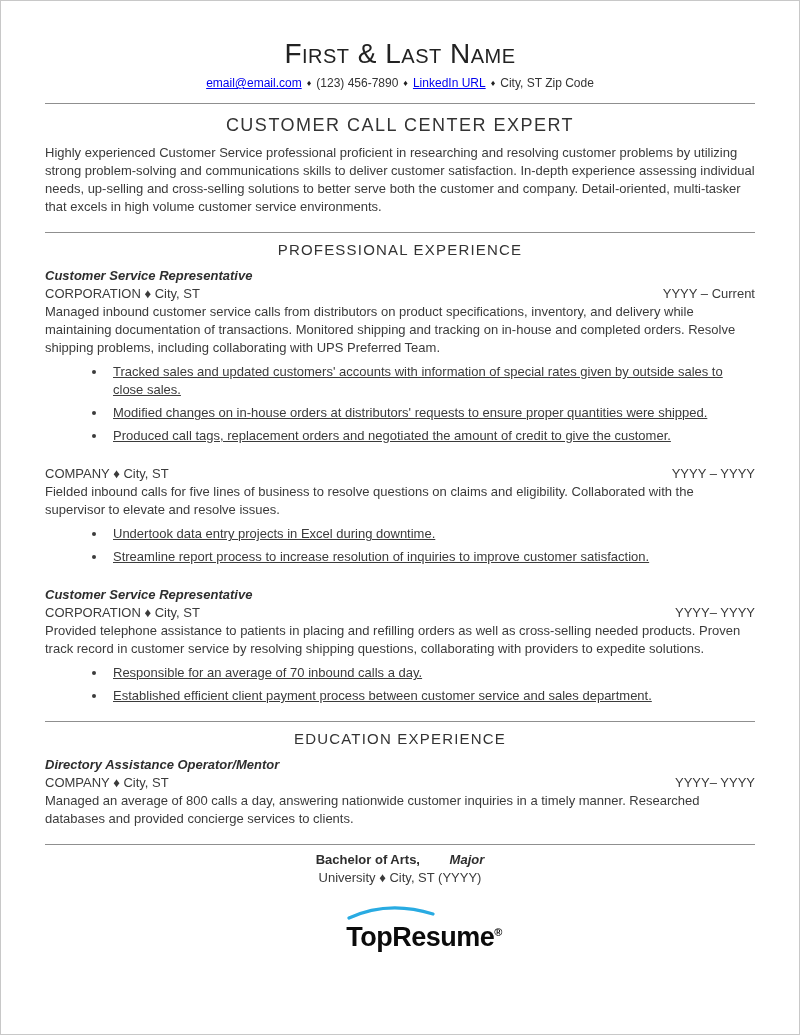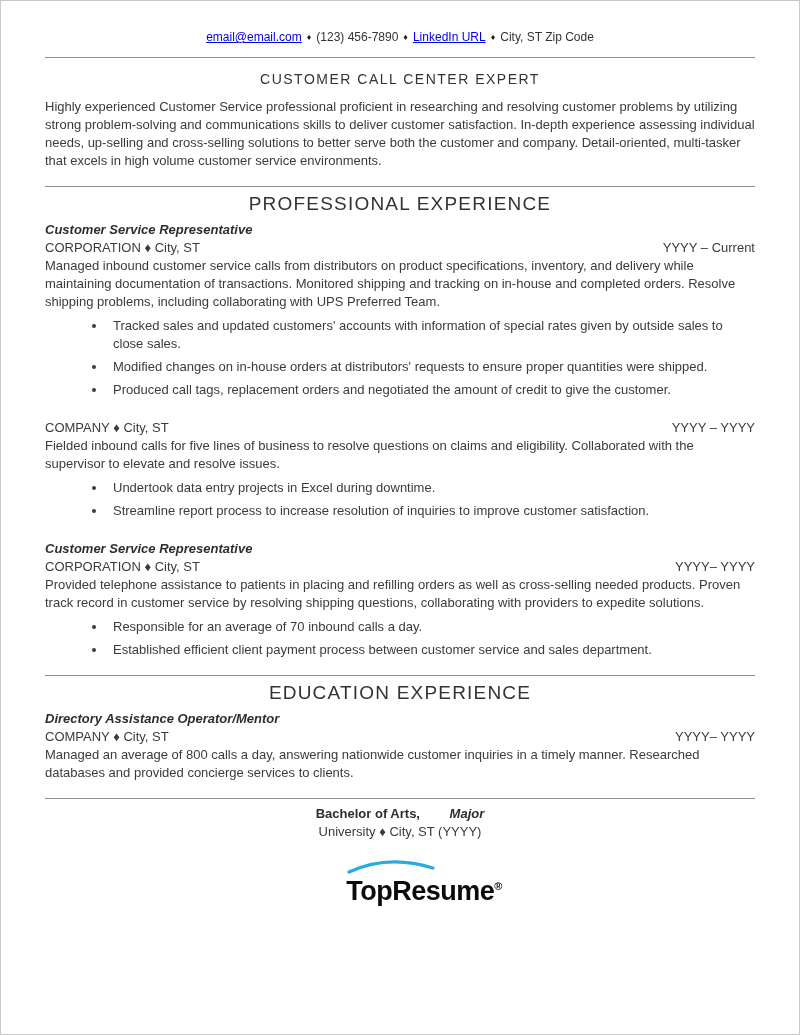--- a/index.html
+++ b/index.html
@@ -44,43 +44,43 @@
   }
   .link { color: #0000EE; text-decoration: underline; cursor: pointer; }
   .rule {
     border: none;
     border-top: 1px solid #8f8f8f;
     margin: 12px 0 0;
   }
   .doc-title {
     margin: 10px 0 8px;
     text-align: center;
-    font-size: 14px;
+    font-size: 18px;
     line-height: 22px;
     font-weight: 400;
     letter-spacing: 1.5px;
     color: #333333;
   }
   .summary { margin: 0; }
   .section-heading {
     margin: 8px 0 8px;
     text-align: center;
-    font-size: 19px;
+    font-size: 15px;
     line-height: 18px;
     font-weight: 400;
     letter-spacing: 1.2px;
     color: #333333;
   }
   .rule.mid { margin-top: 16px; }
   .job { margin-top: 8px; }
   .job + .job { margin-top: 20px; }
   .job-title { font-weight: 700; font-style: italic; color: #2e2e2e; }
   .job-meta { display: flex; justify-content: space-between; }
   .job-desc { margin: 0; }
-  .bullets { margin: 6px 0 0; padding: 0 0 0 62px; list-style: disc outside; }
+  .bullets { margin: 6px 0 0; padding: 0 0 0 62px; list-style: disc outside; text-decoration: underline; }
   .bullets li { margin-top: 5px; padding-left: 6px; }
   .edu-degree { text-align: center; font-weight: 700; margin-top: 6px; color: #2e2e2e; }
   .edu-degree .major { font-style: italic; margin-left: 26px; }
   .edu-school { text-align: center; }
   .logo-wrap { text-align: center; margin-top: 20px; }
   .logo { position: relative; display: inline-block; padding-top: 10px; margin-left: 48px; }
   .swoosh { position: absolute; top: -2px; left: 0; }
   .logo-text {
     font-size: 27px;
     line-height: 30px;
@@ -88,20 +88,21 @@
     letter-spacing: -0.5px;
     color: #0b0b0b;
   }
   .logo-text .reg { font-size: 11px; font-weight: 700; }
 </style>
 </head>
 <body>
 
 <div class="page">
 
+  <h1 class="name">First &amp; Last Name</h1>
 
   <div class="contact">
     <a class="link" href="#">email@email.com</a><span class="sep">♦</span><span>(123) 456-7890</span><span class="sep">♦</span><a class="link" href="#">LinkedIn URL</a><span class="sep">♦</span><span>City, ST Zip Code</span>
   </div>
 
   <hr class="rule">
 
   <h2 class="doc-title">CUSTOMER CALL CENTER EXPERT</h2>
   <p class="summary">Highly experienced Customer Service professional proficient in researching and resolving customer problems by utilizing strong problem-solving and communications skills to deliver customer satisfaction. In-depth experience assessing individual needs, up-selling and cross-selling solutions to better serve both the customer and company. Detail-oriented, multi-tasker that excels in high volume customer service environments.</p>
 

